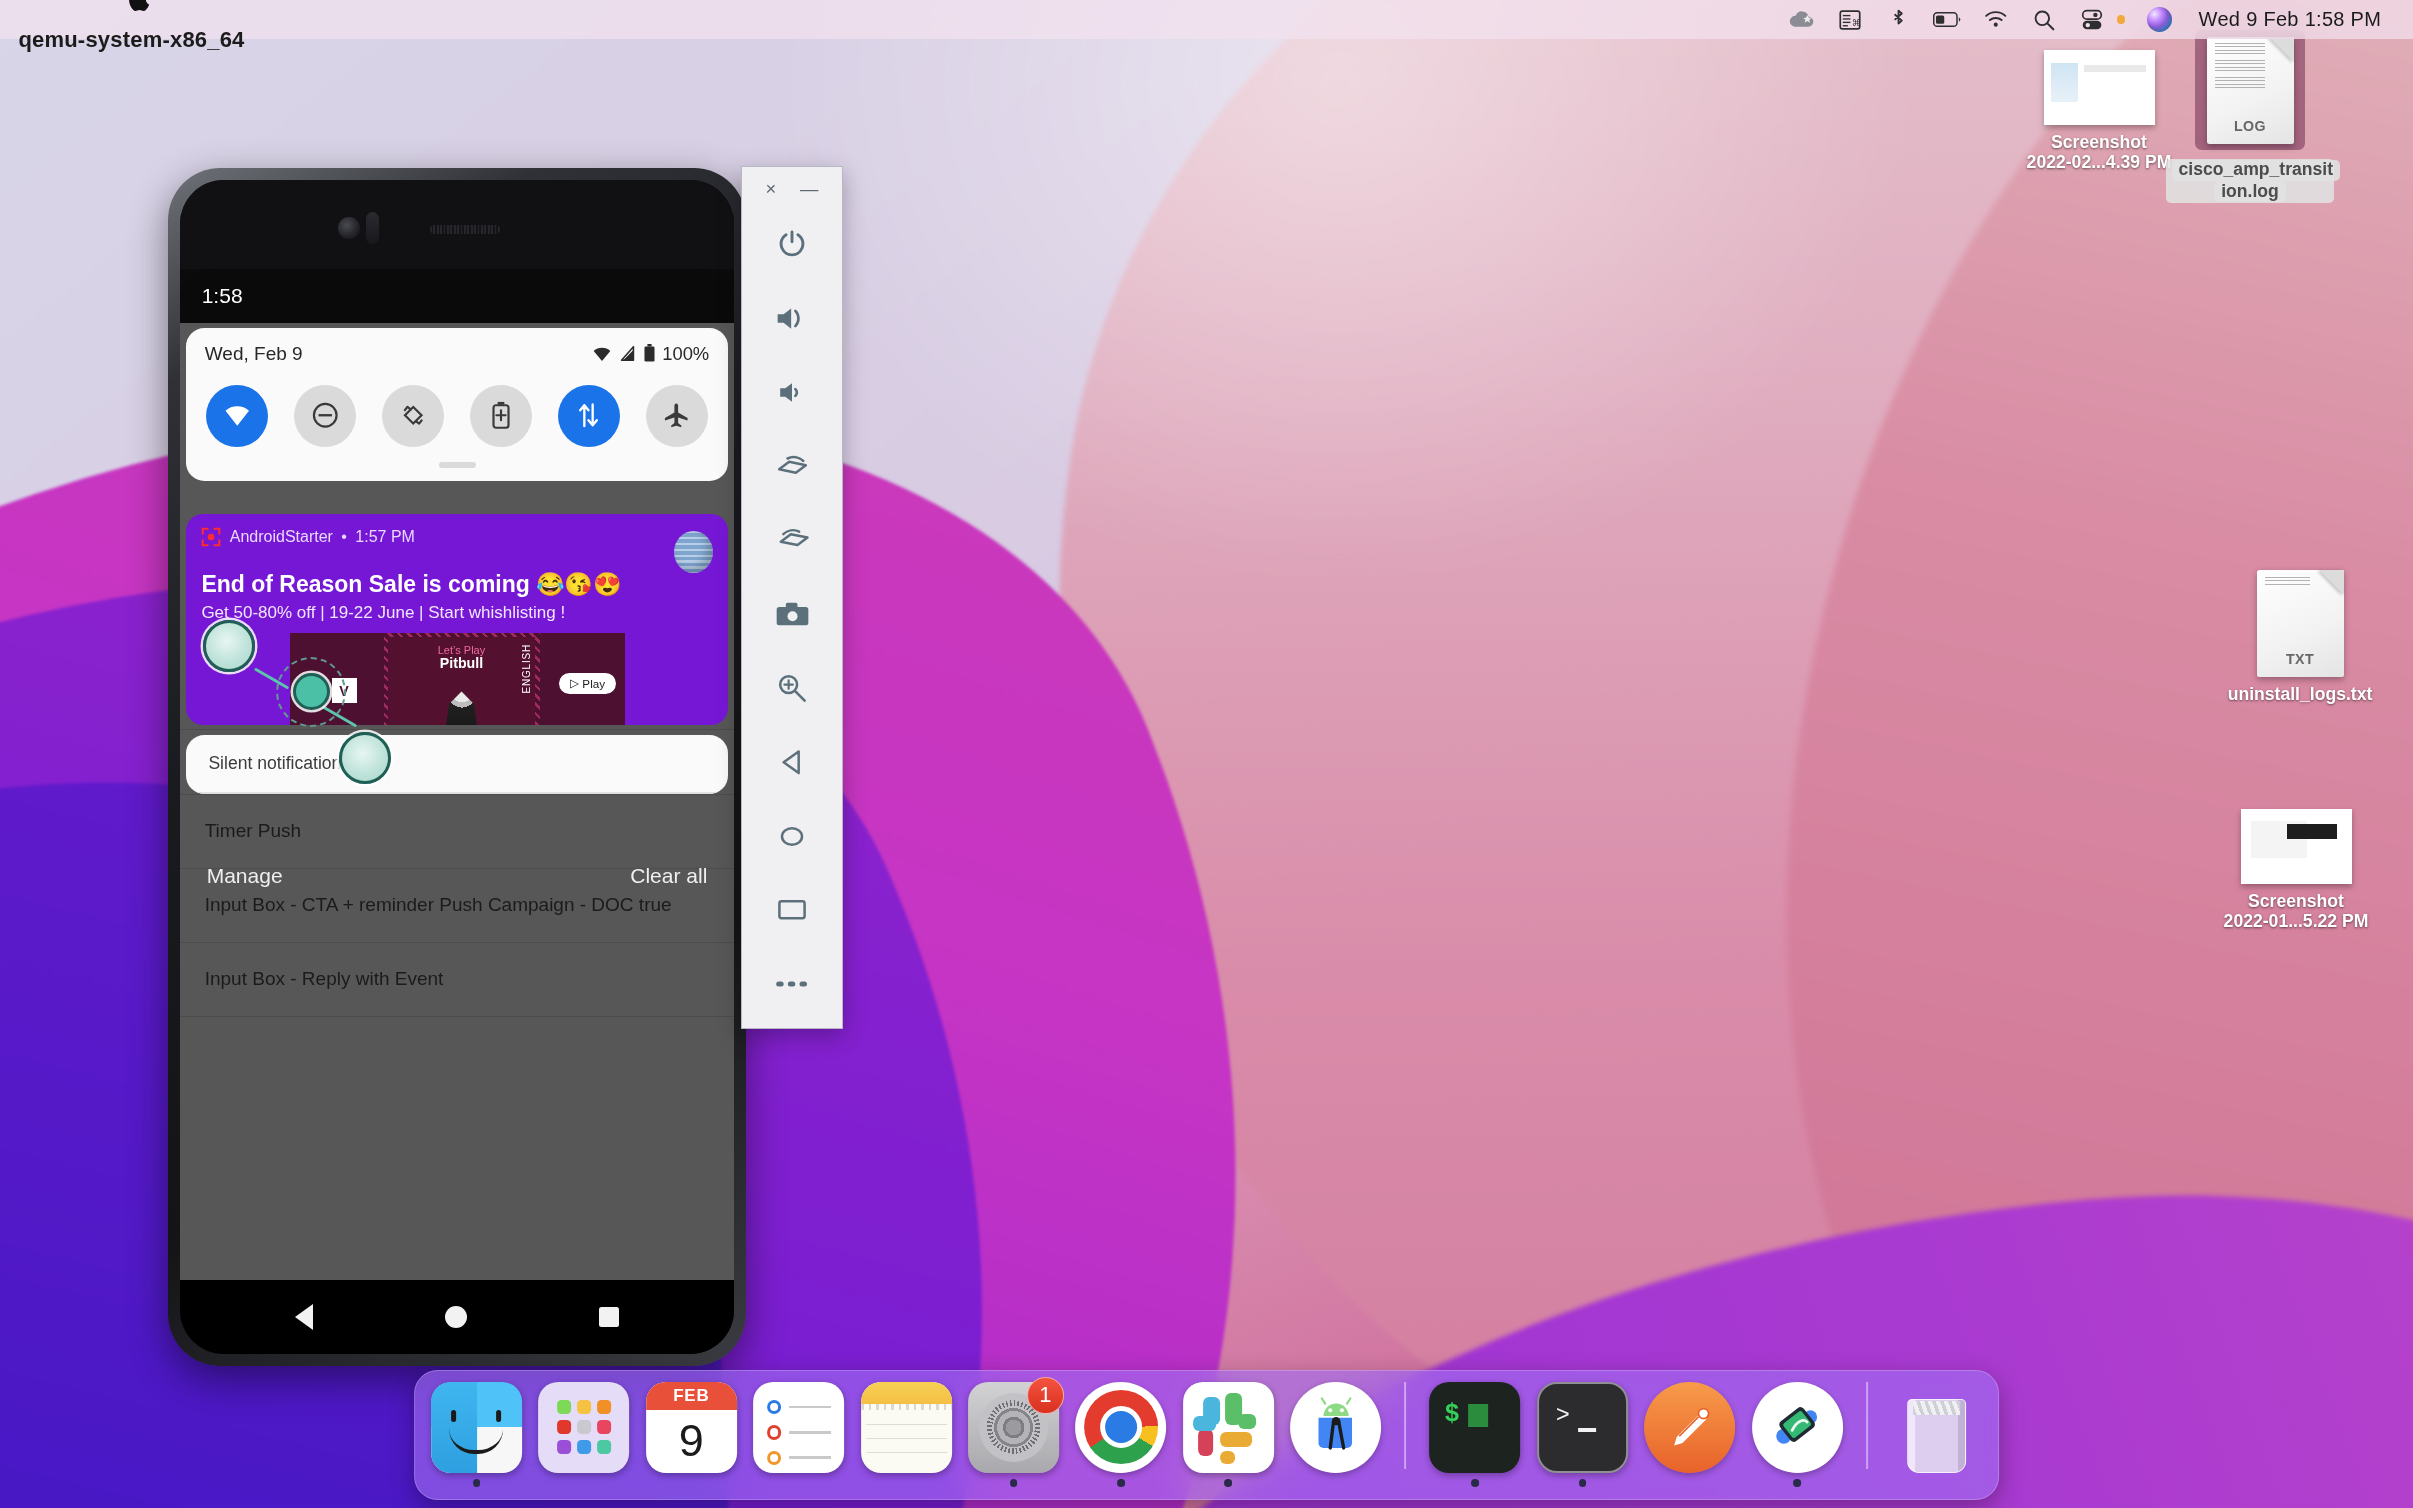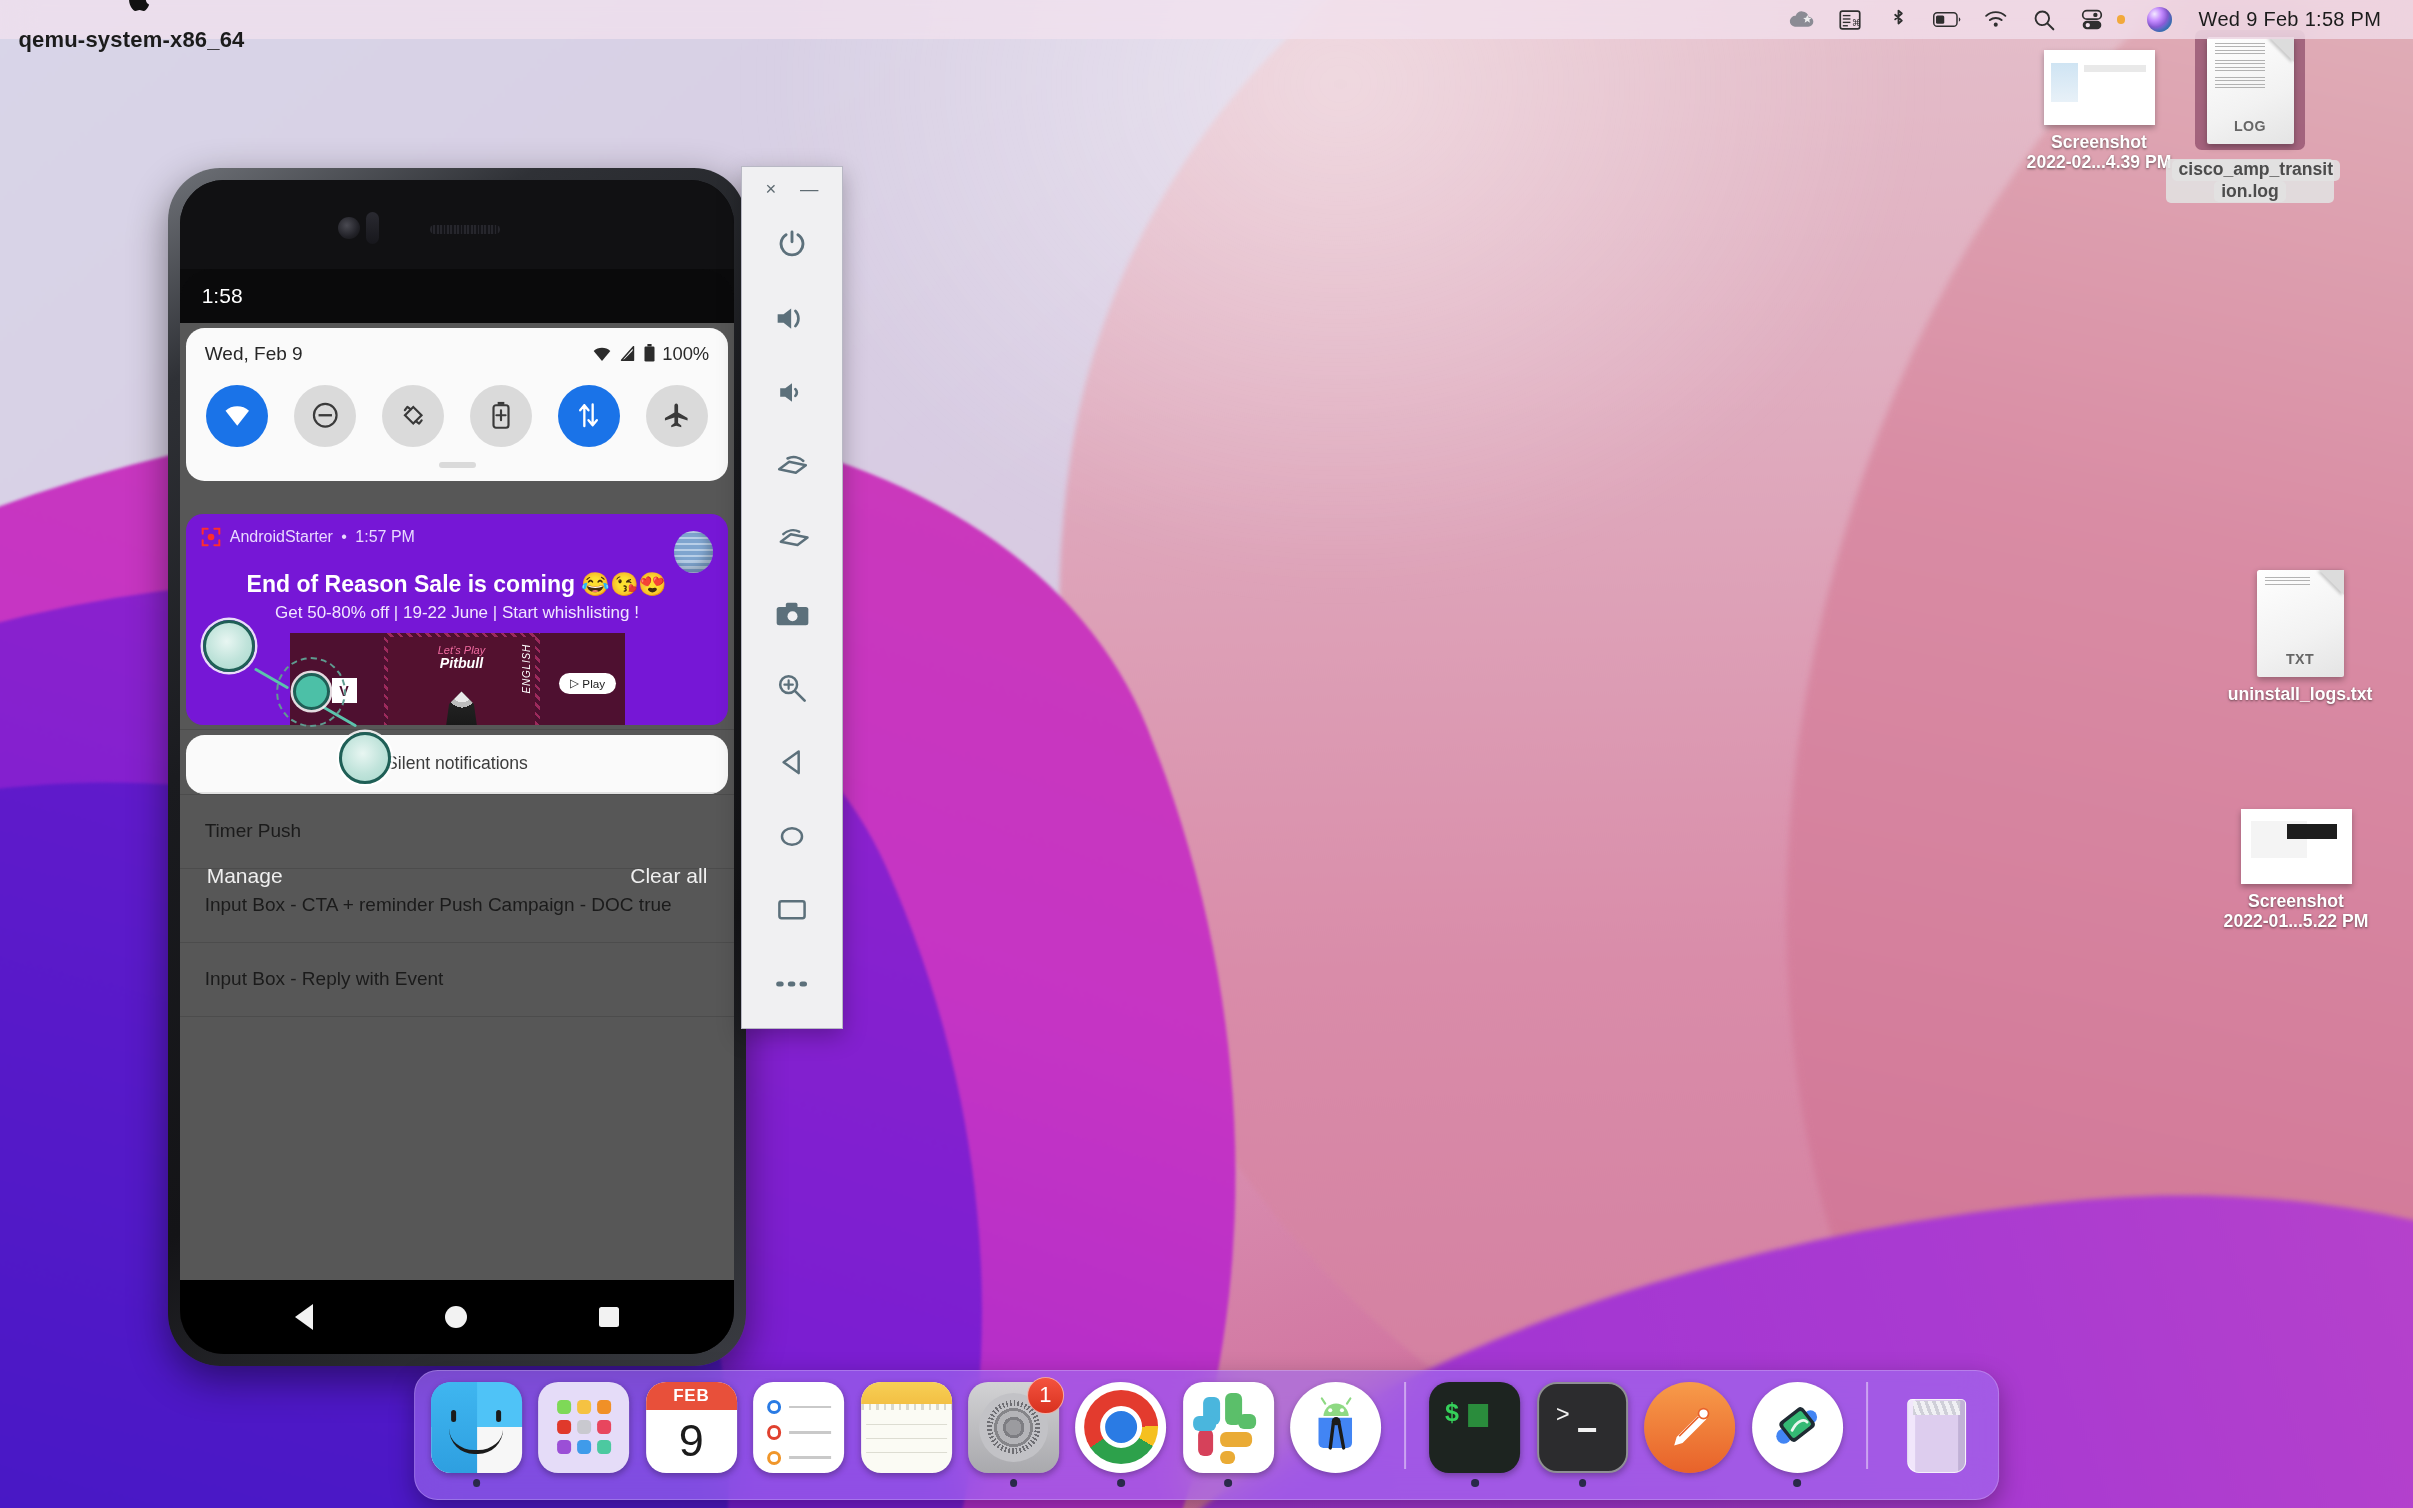--- a/index.html
+++ b/index.html
@@ -190,21 +190,21 @@
   }
   #phone-frame {
     position: absolute; inset: 0;
     border-radius: 52px;
     background: linear-gradient(150deg,#6f7278 0%, #2f3136 14%, #1a1b1f 40%, #141417 70%, #3a3c42 100%);
     box-shadow: 0 13.4px 39px rgba(0,0,0,.45);
     padding: 11.7px;
   }
   #phone-inner {
     position: absolute; left: 11.7px; top: 11.7px; right: 11.7px; bottom: 11.7px;
-    border-radius: 44px; background: #0b0b0c; overflow: hidden; text-align: center;
+    border-radius: 44px; background: #0b0b0c; overflow: hidden;
   }
   #phone-notch-area { position: relative; height: 89px; background:#111113; }
   .cam { position:absolute; left:158px; top:37px; width:22px; height:22px; border-radius:50%;
          background: radial-gradient(circle at 40% 38%, #4a4a52 0%, #222228 60%, #111 100%); }
   .sensor { position:absolute; left:186px; top:32px; width:13.4px; height:32px; border-radius:7.5px;
             background: linear-gradient(#2a2a31,#17171c); }
   .earpiece { position:absolute; left:250px; top:45px; width:70px; height:9.2px; border-radius:5px;
               background: repeating-linear-gradient(90deg,#26262c 0 1.7px, #141418 1.7px 3.4px); }
 
   #phone-screen {
@@ -263,21 +263,21 @@
     background: #4e1030; position: relative; overflow: hidden;
     display:flex; align-items:center;
   }
   .hero-frame {
     position:absolute; left: 94px; top: 0; width: 156px; height: 111px;
     background: repeating-linear-gradient(45deg,#9c2a5c 0 2.5px,#4e1030 2.5px 6.7px);
     padding: 4.2px;
   }
   .hero-inner {
     width: 100%; height: 100%; background:#53112f; position:relative;
-    display:flex; flex-direction:column; align-items:center; padding-top: 6.7px; font-style: italic;
+    display:flex; flex-direction:column; align-items:center; padding-top: 6.7px;
   }
   .hero-lets { font-size: 11px; color:#f06ba0; }
   .hero-name { font-size: 14.2px; font-weight:bold; color:#fff; margin-top:-0.8px; }
   .hero-person {
     position:absolute; bottom:0; left:50%; transform:translateX(-50%);
     width: 62px; height: 62px;
     background: radial-gradient(circle at 50% 24%, #e9e9e9 0 17%, #bdbdbd 17% 26%, transparent 26%),
                 linear-gradient(#2b2b2b, #141414);
     clip-path: polygon(22% 100%, 30% 42%, 50% 22%, 70% 42%, 78% 100%);
   }

